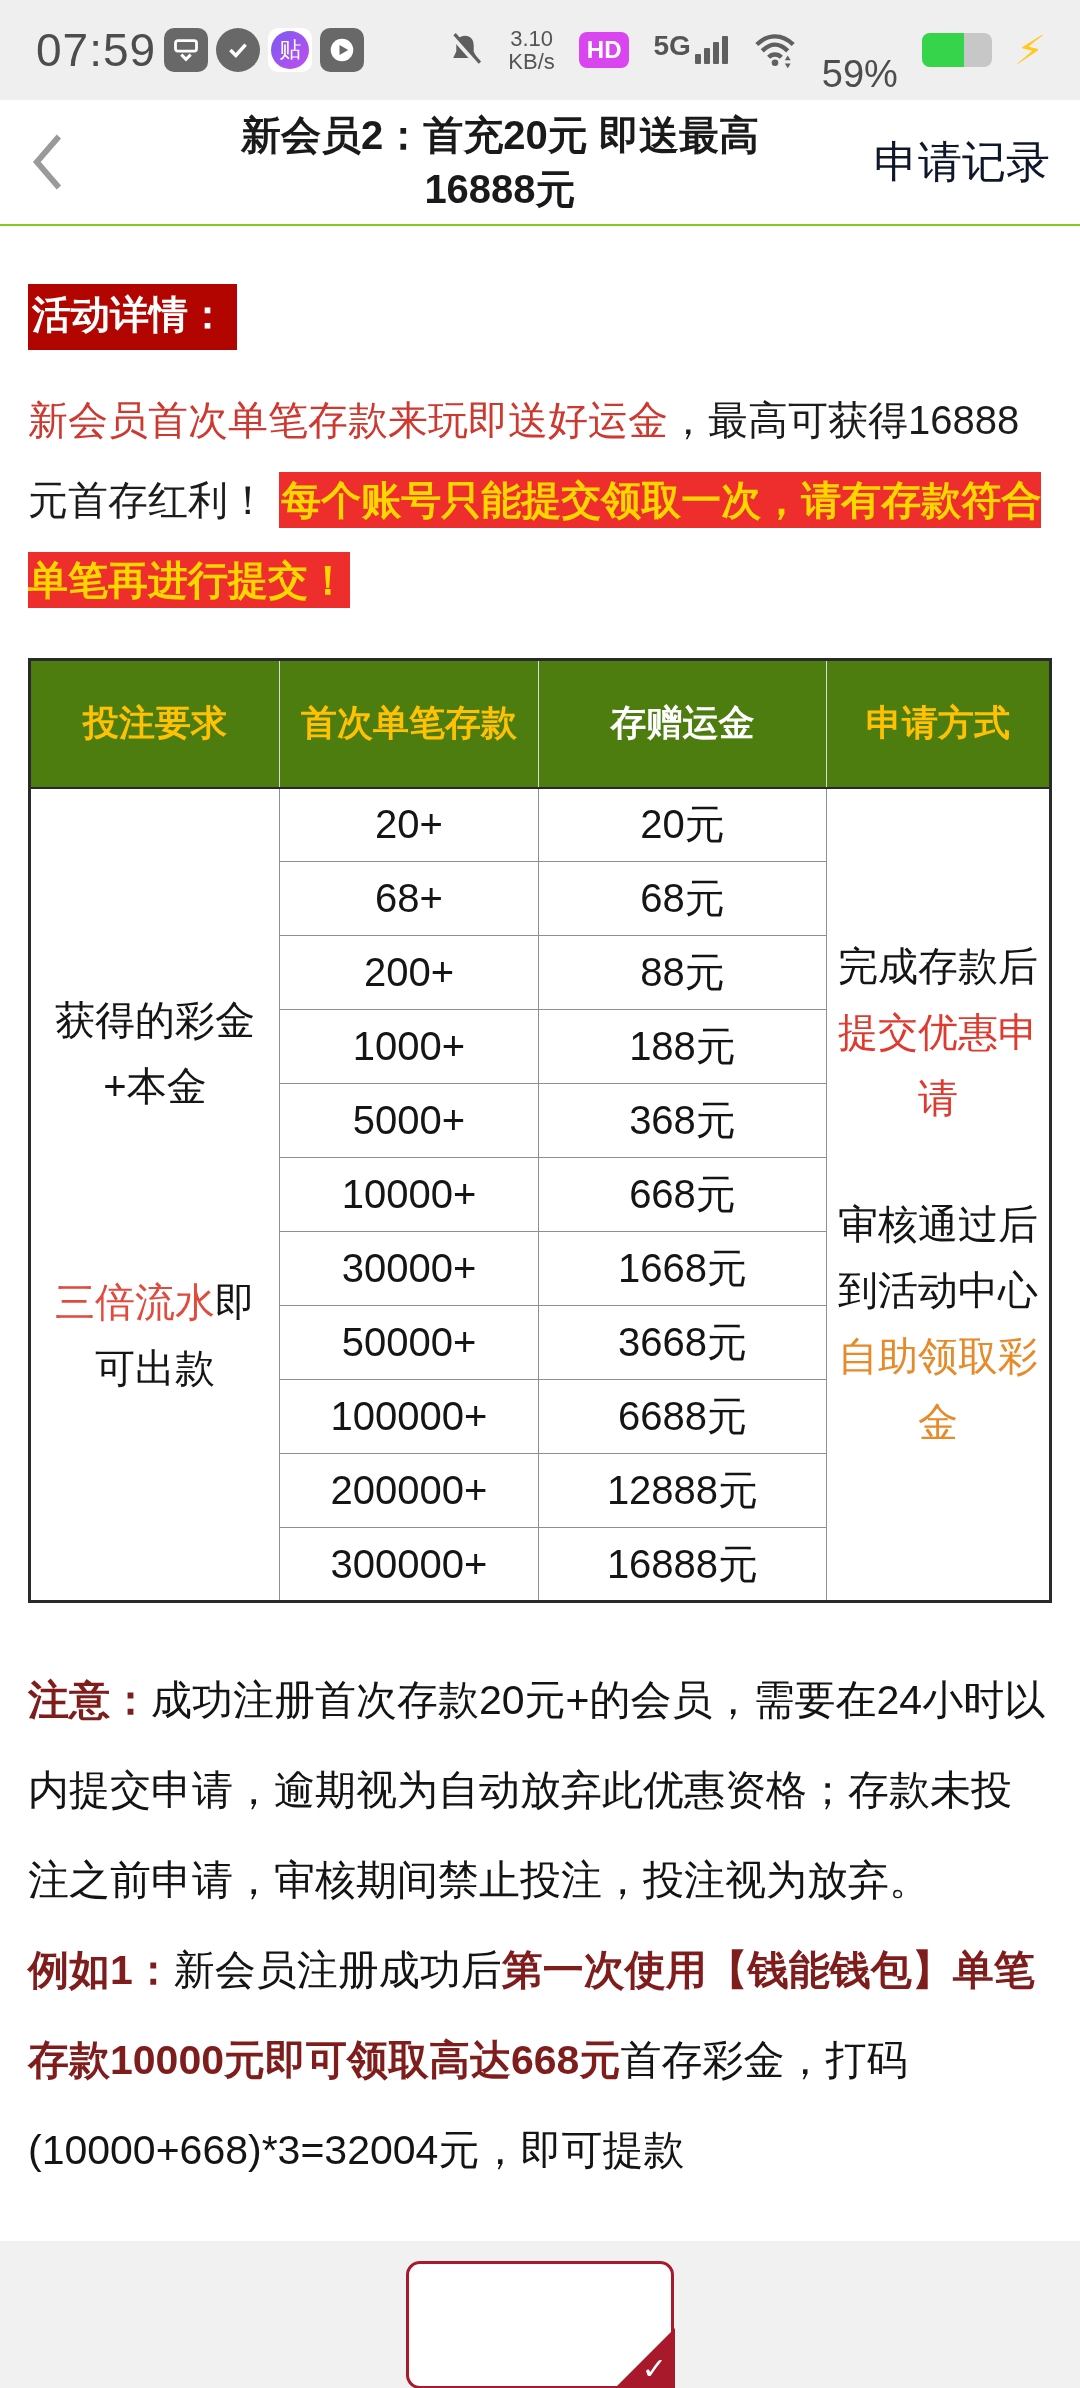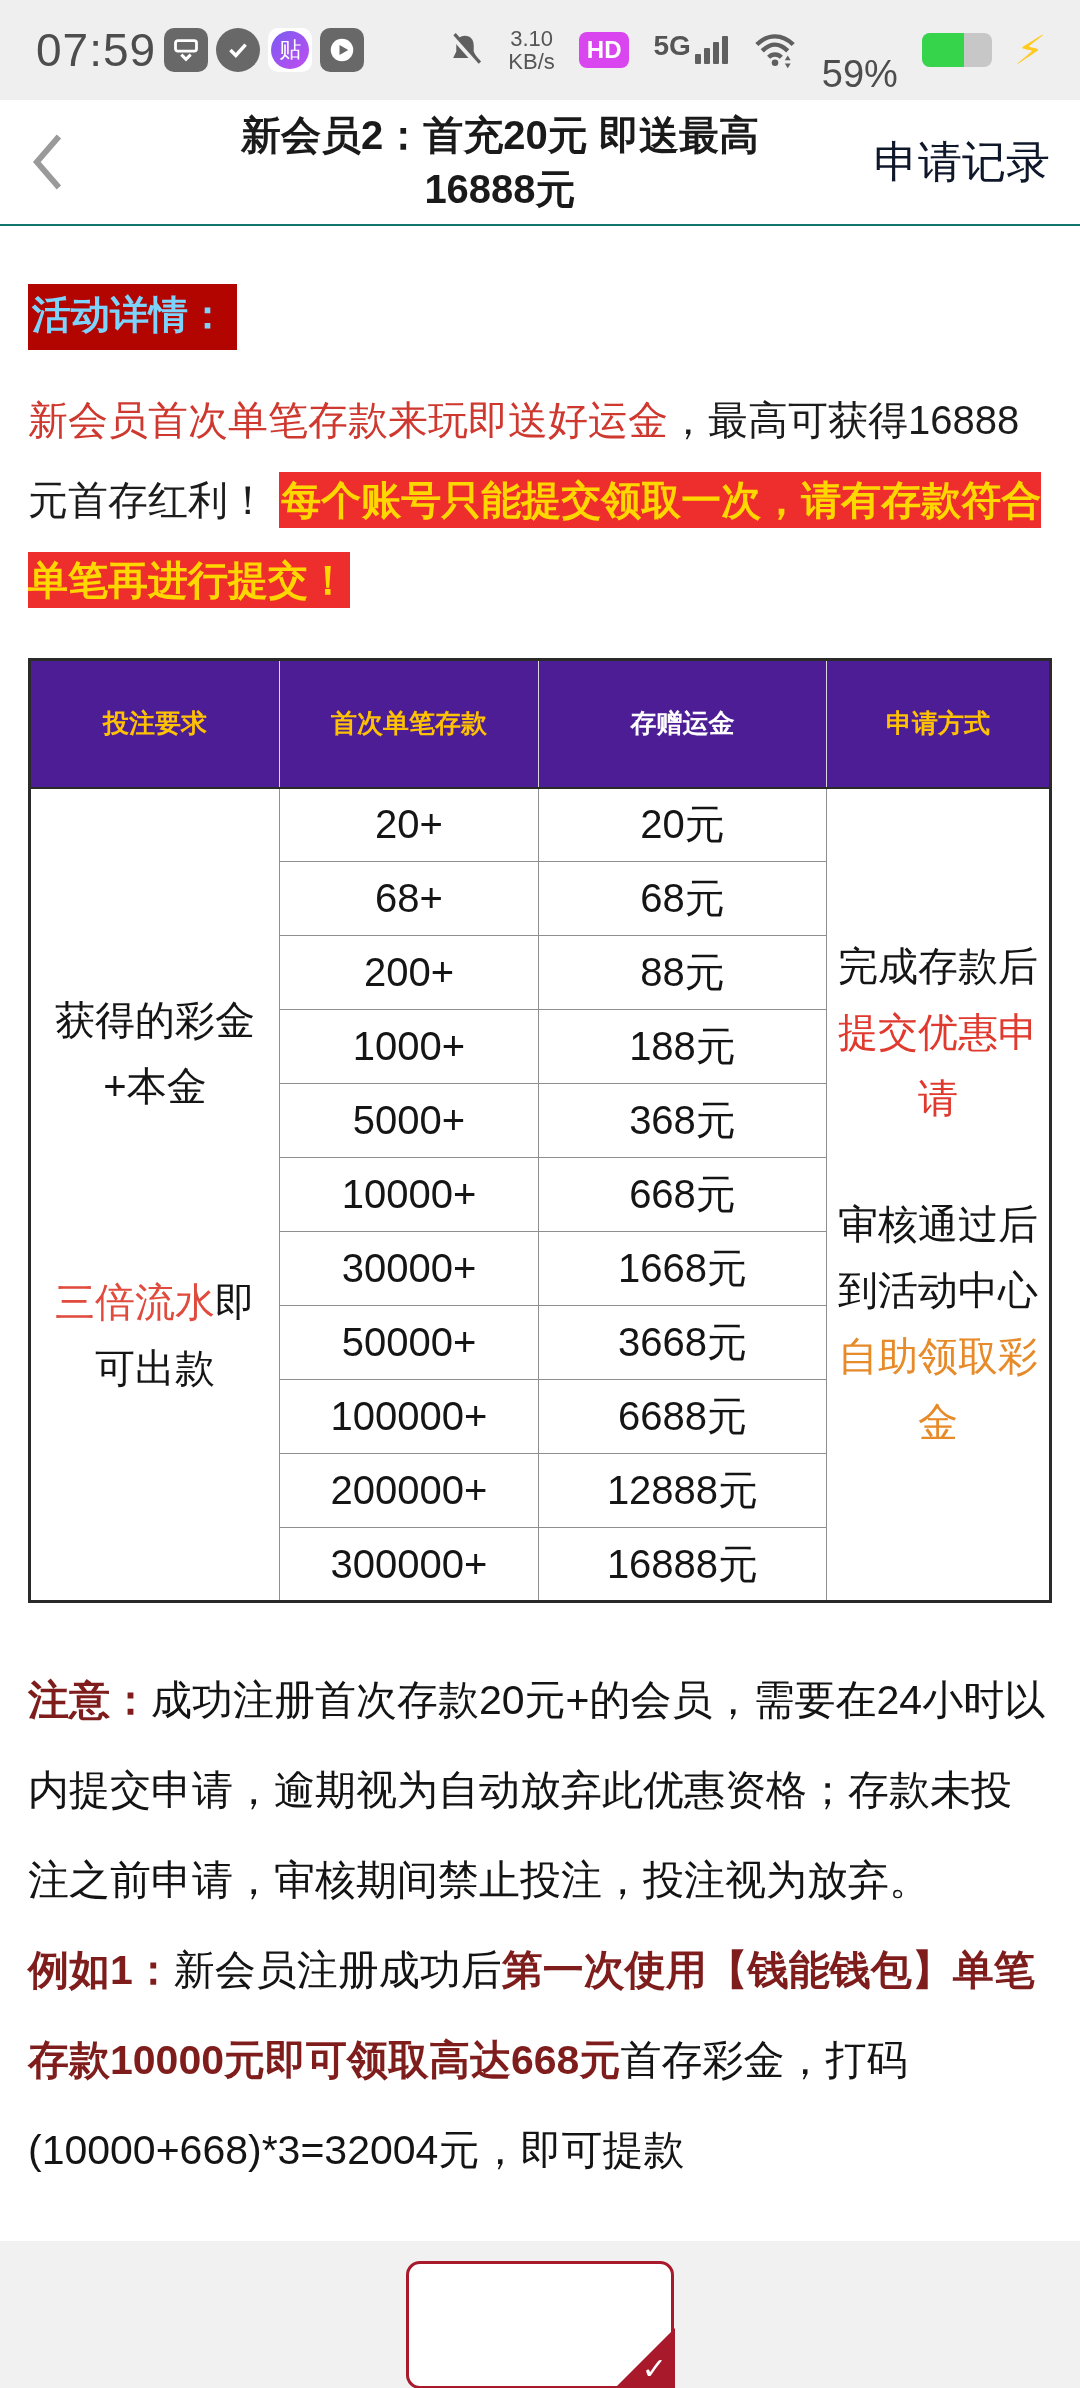--- a/index.html
+++ b/index.html
@@ -32,37 +32,37 @@
   .bars i { width:6px; background:#5f5f5f; border-radius:1px; display:block; }
   .pct { font-size:38px; color:#4d4d4d;margin-top:48px; }
   .battery { width:70px; height:34px; border-radius:8px; background:#c7c7c7;
     position:relative; overflow:hidden; }
   .battery::after { content:""; position:absolute; right:-8px; top:10px; width:6px;
     height:14px; background:#c7c7c7; border-radius:2px; }
   .battery-fill { position:absolute; left:0; top:0; bottom:0; width:60%;
     background:#35d44b; }
   .bolt { color:#ffc91e; font-size:40px; transform:skewX(-8deg); font-weight:bold; }
   
-  .header { height:126px; background:#fff; border-bottom:2px solid #0f766e;
+  .header { height:126px; background:#fff; border-bottom:2px solid #84cc16;
     display:flex; align-items:center; position:relative; padding:0 30px; }
   .back { width:60px; height:80px; display:flex; align-items:center; color:#9a9a9a; }
   .title { position:absolute; left:150px; right:230px; text-align:center;
     font-size:40px; font-weight:bold; color:#1a1a1a; line-height:54px; }
   .records { margin-left:auto; color:#0f172a; font-size:44px; }
   
   .content { padding:0 28px; }
-  .badge { display:inline-block; margin-top:58px; background:#b20500; color:#7dd3fc;
+  .badge { display:inline-block; margin-top:58px; background:#b20500; color:#ffffff;
     font-size:39px; font-weight:bold; padding:4px 10px 8px 4px; }
   .intro { margin-top:30px; font-size:40px; line-height:80px; color:#1c1c1c; }
   .t-red { color:#ce382f; }
   .t-hl { background:#ee2e2c; color:#ffd700; font-weight:bold; padding:6px 2px; }
   
   table.promo { margin-top:38px; width:1024px; border-collapse:collapse;
     border:3px solid #2a2a2a; table-layout:fixed; }
-  .promo th { background:#4c1d95; height:128px; font-size:26px; font-weight:bold;
+  .promo th { background:#4d7c0f; height:128px; font-size:36px; font-weight:bold;
     color:#ffc103; border:1px solid #d9d9d9; border-bottom:2px solid #2a2a2a; }
   .promo th.white { color:#ffffff; }
   .promo td { border:1px solid #8f8f8f; text-align:center; font-size:40px;
     height:74px; color:#151515; background:#fff; }
   .promo td.sidecell { font-size:40px; line-height:66px; padding:10px 6px; }
   .side-gap { height:150px; }
   .side-gap2 { height:60px; }
   .t-orange { color:#e68a2a; }
   .t-red2 { color:#e04b3e; }
   .t-red3 { color:#e0392e; }

